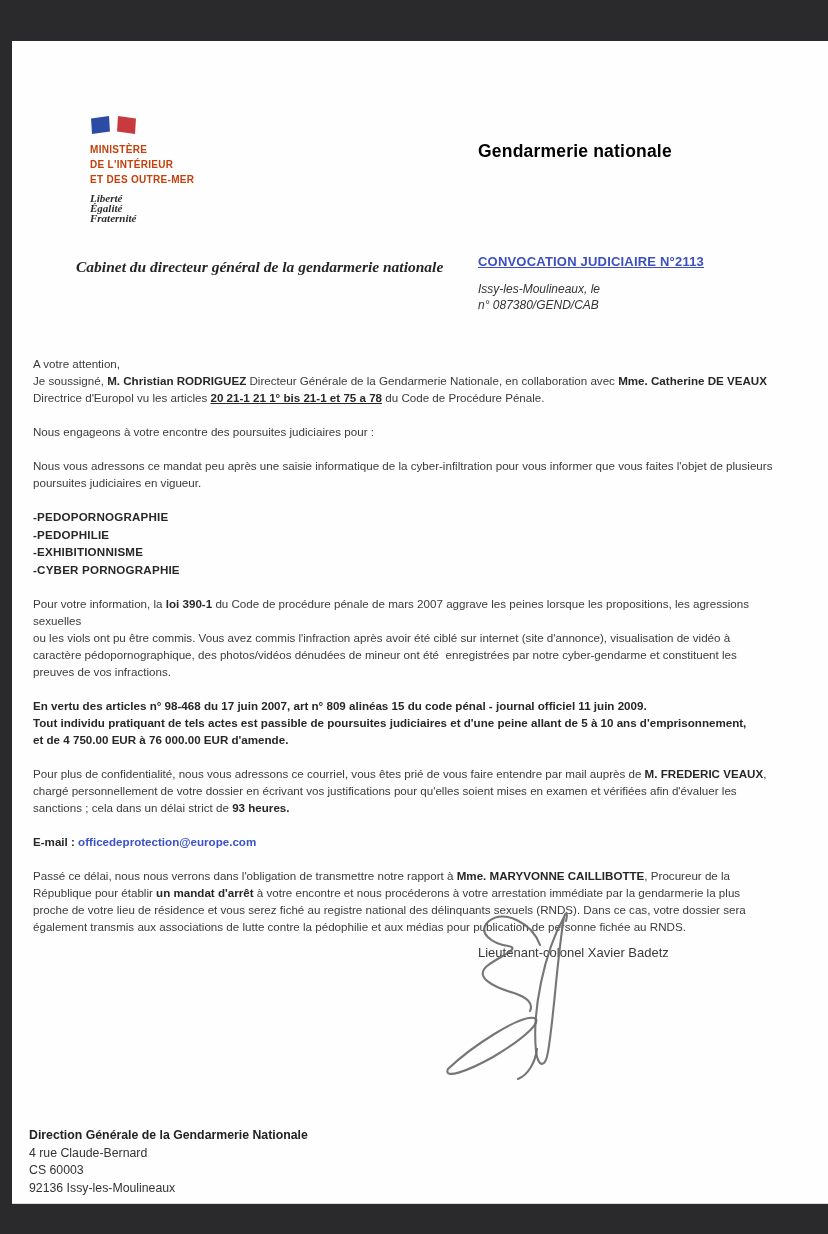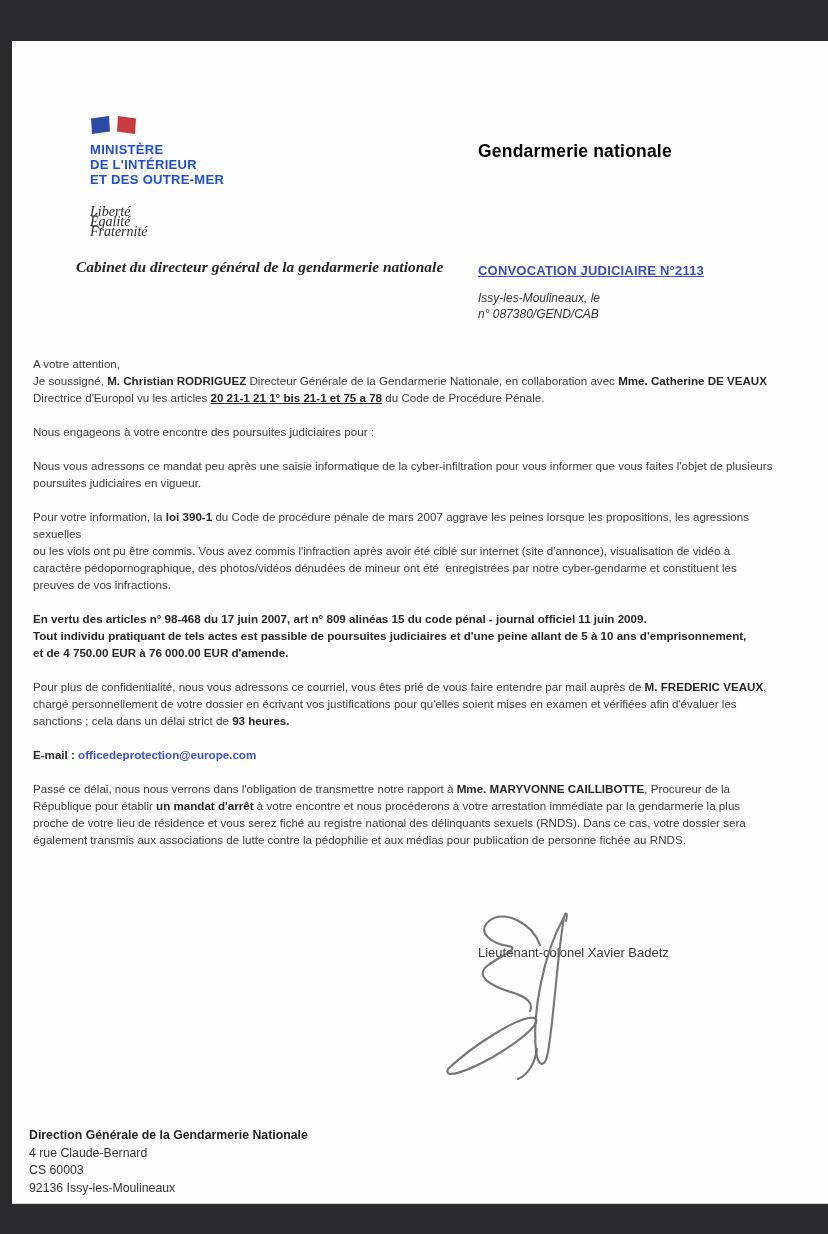--- a/index.html
+++ b/index.html
@@ -10,27 +10,27 @@
     --sig-stroke:#6a6a6a;
   }
   *{margin:0;padding:0;box-sizing:border-box;}
   html,body{width:828px;height:1234px;overflow:hidden;}
   body{background:var(--frame-bg);font-family:"Liberation Sans","DejaVu Sans",sans-serif;position:relative;}
   .page{position:absolute;left:12px;top:41px;right:0;bottom:30px;background:var(--page-bg);border-bottom:1px solid #d9d9d9;}
 
   
   .ministry{position:absolute;left:78px;top:74px;color:#1f1f1f;}
   .flag{display:block;margin-bottom:6px;}
-  .ministry-name{font-weight:700;font-size:13px;line-height:15px;letter-spacing:.3px;white-space:pre-line;color:#1d4ed8;}
-  .motto{margin-top:20px;font-family:"Liberation Serif","DejaVu Serif",serif;font-style:italic;font-weight:400;font-size:14px;line-height:10px;white-space:pre-line;color:#2c2c2c;}
+  .ministry-name{font-weight:700;font-size:10px;line-height:15px;letter-spacing:.3px;white-space:pre-line;color:#c2410c;}
+  .motto{margin-top:6px;font-family:"Liberation Serif","DejaVu Serif",serif;font-style:italic;font-weight:700;font-size:11px;line-height:10px;white-space:pre-line;color:#2c2c2c;}
   .org-title{position:absolute;left:466px;top:100px;font-weight:700;font-size:17.5px;color:#000000;letter-spacing:.2px;}
 
   
   .office{position:absolute;left:64px;top:212px;width:372px;font-family:"Liberation Serif","DejaVu Serif",serif;font-style:italic;font-weight:700;font-size:15.5px;line-height:27px;color:#262626;}
-  .convocation{position:absolute;left:466px;top:222px;width:340px;}
+  .convocation{position:absolute;left:466px;top:213px;width:340px;}
   .convocation-title{font-weight:700;font-size:13px;color:var(--accent-blue);text-decoration:underline;letter-spacing:.2px;}
   .place-lines{margin-top:12px;font-style:italic;font-size:12px;line-height:16px;color:#343434;white-space:pre-line;}
 
   
   .content{position:absolute;left:21px;top:314px;width:777px;font-size:11.6px;line-height:17px;color:var(--text);}
   .para{white-space:pre-wrap;margin-bottom:17px;}
   .para .b,.para.bold{font-weight:700;color:var(--text-strong);}
   .para .u{text-decoration:underline;}
   .para a.link{color:var(--link-blue);text-decoration:none;font-weight:600;}
   .para.charges{letter-spacing:.2px;line-height:17.5px;}
@@ -73,20 +73,24 @@
 n° 087380/GEND/CAB</div>
   </div>
 
   <div class="content">
       <div class="para"><span>A votre attention,
 Je soussigné, </span><span class="b">M. Christian RODRIGUEZ</span><span> Directeur Générale de la Gendarmerie Nationale, en collaboration avec </span><span class="b">Mme. Catherine DE VEAUX</span><span>
 Directrice d'Europol vu les articles </span><span class="b u">20 21-1 21 1° bis 21-1 et 75 a 78</span><span> du Code de Procédure Pénale.</span></div>
       <div class="para"><span>Nous engageons à votre encontre des poursuites judiciaires pour :</span></div>
       <div class="para"><span>Nous vous adressons ce mandat peu après une saisie informatique de la cyber-infiltration pour vous informer que vous faites l'objet de plusieurs
 poursuites judiciaires en vigueur.</span></div>
+      <div class="para charges"><span class="b">-PEDOPORNOGRAPHIE
+-PEDOPHILIE
+-EXHIBITIONNISME
+-CYBER PORNOGRAPHIE</span></div>
       <div class="para"><span>Pour votre information, la </span><span class="b">loi 390-1</span><span> du Code de procédure pénale de mars 2007 aggrave les peines lorsque les propositions, les agressions
 sexuelles
 ou les viols ont pu être commis. Vous avez commis l'infraction après avoir été ciblé sur internet (site d'annonce), visualisation de vidéo à
 caractère pédopornographique, des photos/vidéos dénudées de mineur ont été  enregistrées par notre cyber-gendarme et constituent les
 preuves de vos infractions.</span></div>
       <div class="para"><span class="b">En vertu des articles n° 98-468 du 17 juin 2007, art n° 809 alinéas 15 du code pénal - journal officiel 11 juin 2009.
 Tout individu pratiquant de tels actes est passible de poursuites judiciaires et d'une peine allant de 5 à 10 ans d'emprisonnement,
 et de 4 750.00 EUR à 76 000.00 EUR d'amende.</span></div>
       <div class="para"><span>Pour plus de confidentialité, nous vous adressons ce courriel, vous êtes prié de vous faire entendre par mail auprès de </span><span class="b">M. FREDERIC VEAUX</span><span>,
 chargé personnellement de votre dossier en écrivant vos justifications pour qu'elles soient mises en examen et vérifiées afin d'évaluer les

